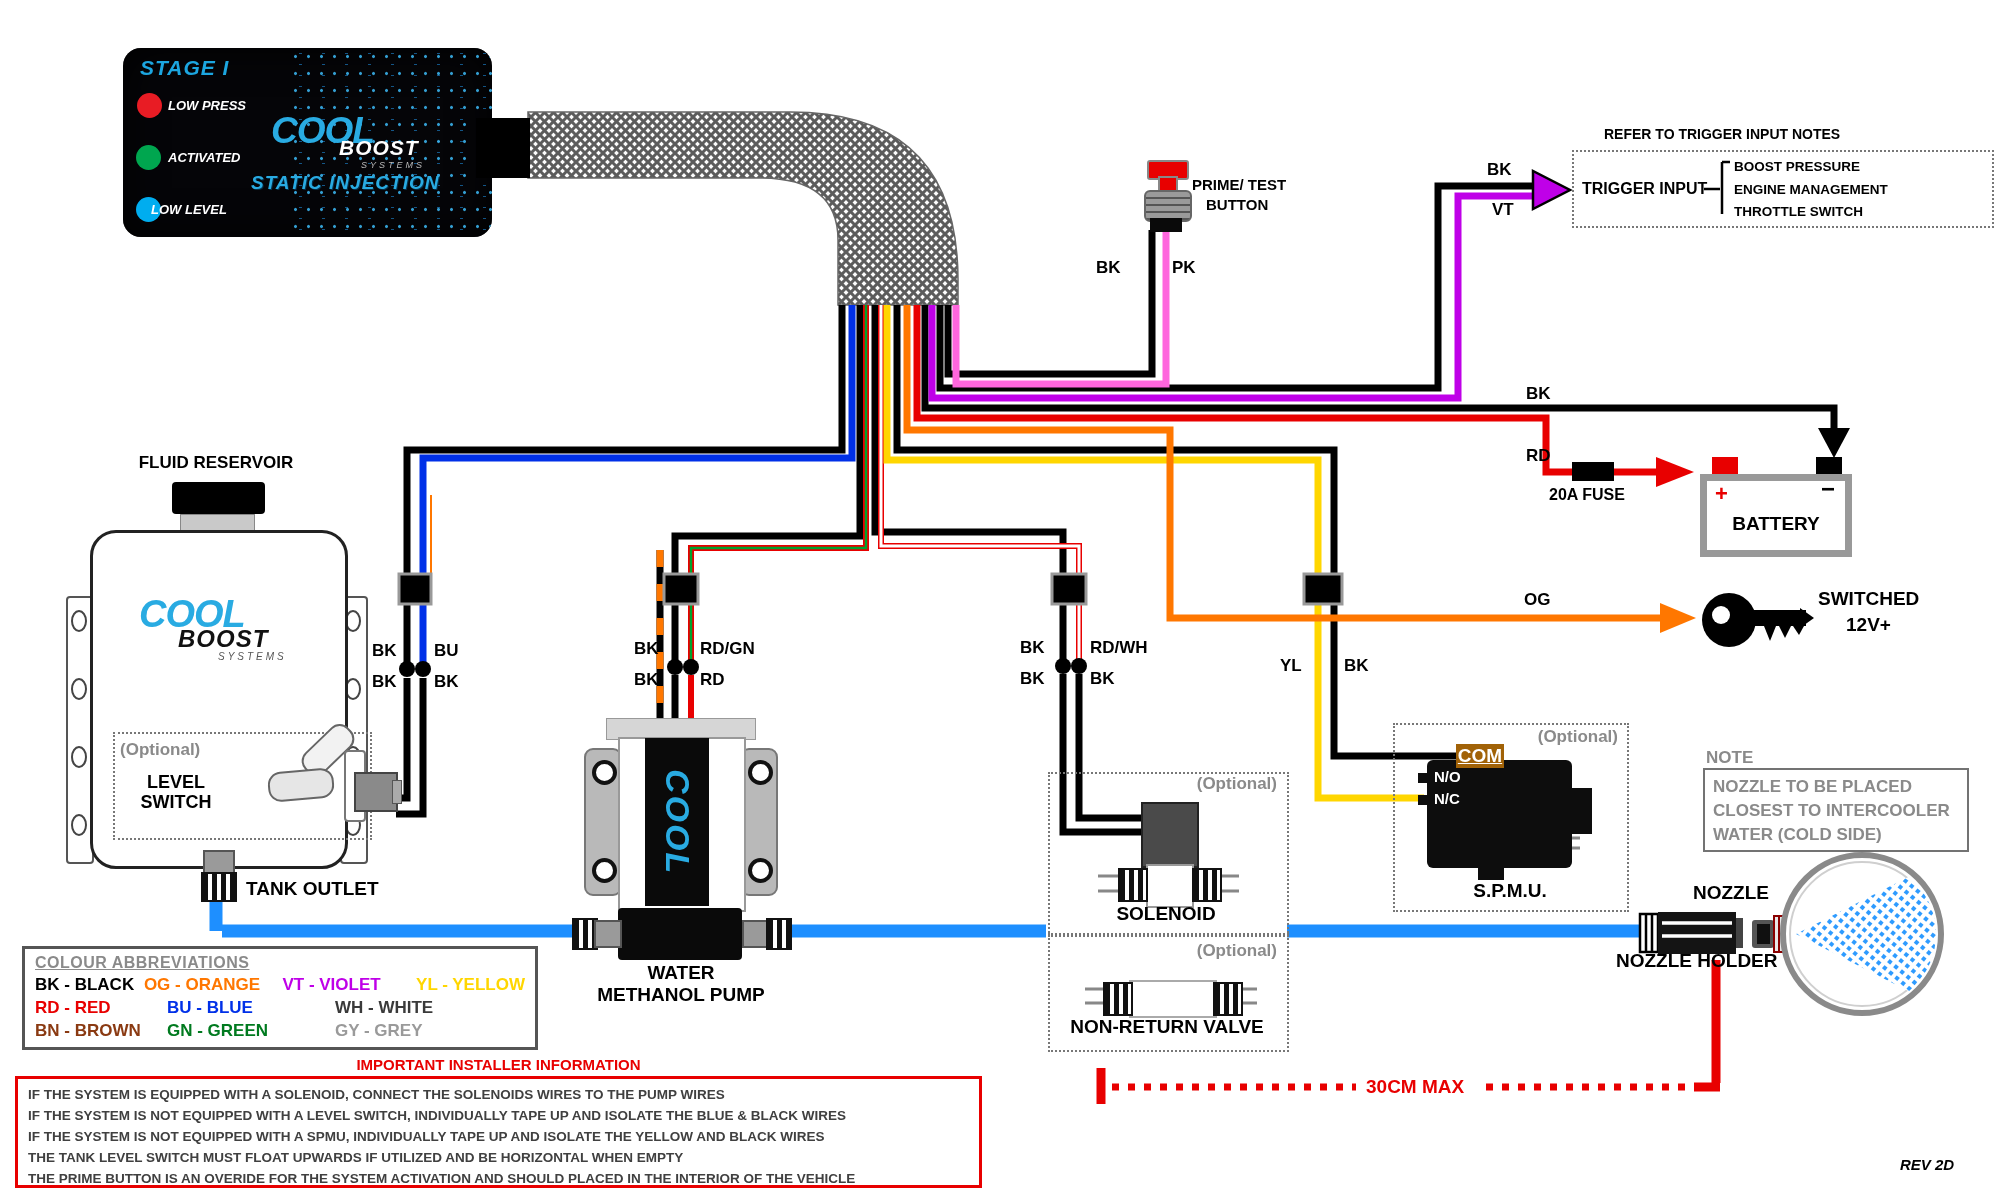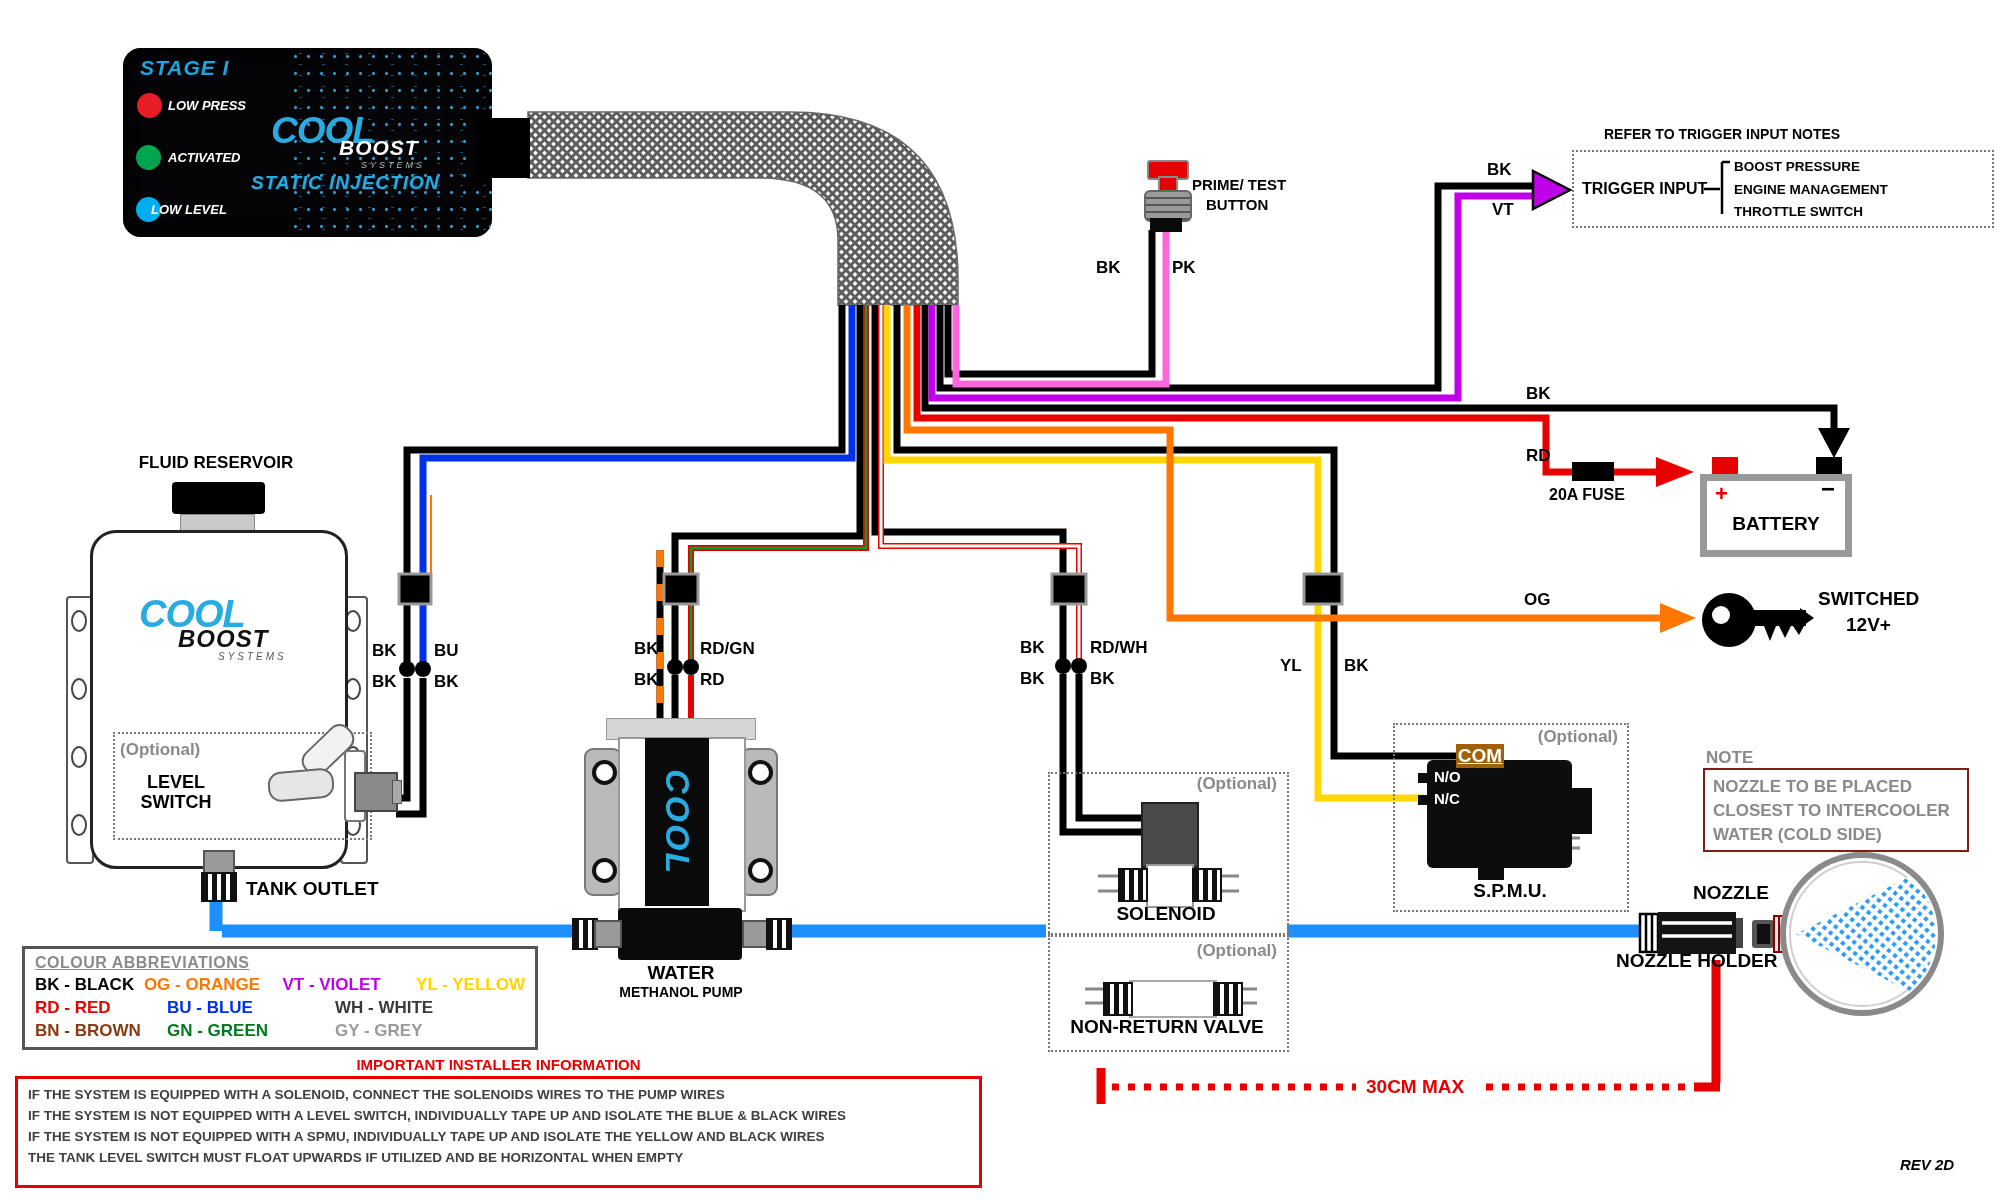--- a/index.html
+++ b/index.html
@@ -43,21 +43,21 @@
   .pumppanel{left:645px;top:738px;width:64px;height:168px;background:#0a0a0a;display:flex;align-items:center;justify-content:center;}
   .pumppanel span{writing-mode:vertical-rl;color:#29ABE2;font-style:italic;font-weight:bold;font-size:34px;letter-spacing:2px;}
   .pumpblack{left:618px;top:908px;width:124px;height:52px;background:#0a0a0a;border-radius:4px;}
   .nut{position:absolute;background:repeating-linear-gradient(90deg,#111 0 5px,#fff 5px 9px);border:2px solid #111;}
   .greyfit{position:absolute;background:#9a9a9a;border:2px solid #555;}
   
   .battery{left:1700px;top:474px;width:152px;height:83px;background:#fff;border:7px solid #999;box-sizing:border-box;}
   .term{position:absolute;width:26px;height:18px;top:457px;}
   
   .fuse-lbl{position:absolute;font-weight:bold;font-size:16px;}
-  .notebox{left:1703px;top:768px;width:266px;height:84px;border:2px solid #7f1d1d;padding:5px 8px;box-sizing:border-box;}
+  .notebox{left:1703px;top:768px;width:266px;height:84px;border:2px solid #737373;padding:5px 8px;box-sizing:border-box;}
   .notebox div{color:#8a8a8a;font-weight:bold;font-size:17px;line-height:24px;white-space:nowrap;}
   
   .legend{left:22px;top:946px;width:516px;height:104px;border:3px solid #555;box-sizing:border-box;padding:5px 10px;}
   .legend-title{color:#8a8a8a;font-weight:bold;font-size:16px;text-decoration:underline;letter-spacing:.5px;}
   .legend-row{display:flex;margin-top:3px;}
   .legend-row span{font-weight:bold;font-size:17px;white-space:nowrap;}
   
   .inst-title{left:15px;top:1056px;width:967px;text-align:center;color:#E80000;font-weight:bold;font-size:15px;}
   .instbox{left:15px;top:1076px;width:967px;height:112px;border:3px solid #E80000;box-sizing:border-box;padding:5px 10px;}
   .instbox div{color:#404040;font-weight:bold;font-size:13.5px;line-height:21px;white-space:nowrap;}
@@ -316,21 +316,21 @@
   <div class="abs pumpbody"></div>
   <div class="abs pumppanel">
       <span>COOL</span>
     </div>
   <div class="abs pumpblack"></div>
   <div class="abs nut" style="left:572px;top:918px;width:22px;height:28px;"></div>
   <div class="abs greyfit" style="left:594px;top:920px;width:24px;height:24px;"></div>
   <div class="abs greyfit" style="left:742px;top:920px;width:24px;height:24px;"></div>
   <div class="abs nut" style="left:766px;top:918px;width:22px;height:28px;"></div>
   <div class="lbl" style="left:571px;top:962px;width:220px;text-align:center;font-size:19px;">WATER</div>
-  <div class="lbl" style="left:571px;top:984px;width:220px;text-align:center;font-size:14px;">METHANOL PUMP</div>
+  <div class="lbl" style="left:571px;top:984px;width:220px;text-align:center;font-size:19px;">METHANOL PUMP</div>
 
   <div class="abs dotted" style="left:1048px;top:772px;width:237px;height:161px;"></div>
   <div class="optional" style="left:1125px;top:774px;width:152px;text-align:right;">(Optional)</div>
   <div class="abs" style="left:1141px;top:802px;width:54px;height:62px;background:#4a4a4a;border:2px solid #222;"></div>
   <div class="abs" style="left:1146px;top:864px;width:44px;height:40px;background:#fff;border:2px solid #999;"></div>
   <div class="abs nut" style="left:1118px;top:868px;width:26px;height:30px;"></div>
   <div class="abs nut" style="left:1192px;top:868px;width:26px;height:30px;"></div>
   <div class="lbl" style="left:1066px;top:903px;width:200px;text-align:center;font-size:19px;">SOLENOID</div>
   <div class="abs dotted" style="left:1048px;top:933px;width:237px;height:115px;"></div>
   <div class="optional" style="left:1125px;top:941px;width:152px;text-align:right;">(Optional)</div>
@@ -382,20 +382,21 @@
         </div>
       </div>
   </div>
 
   <div class="abs inst-title">IMPORTANT INSTALLER INFORMATION</div>
   <div class="abs instbox" id="installer-box">
       <div>IF THE SYSTEM IS EQUIPPED WITH A SOLENOID, CONNECT THE SOLENOIDS WIRES TO THE PUMP WIRES</div>
       <div>IF THE SYSTEM IS NOT EQUIPPED WITH A LEVEL SWITCH, INDIVIDUALLY TAPE UP AND ISOLATE THE BLUE &amp; BLACK WIRES</div>
       <div>IF THE SYSTEM IS NOT EQUIPPED WITH A SPMU, INDIVIDUALLY TAPE UP AND ISOLATE THE YELLOW AND BLACK WIRES</div>
       <div>THE TANK LEVEL SWITCH MUST FLOAT UPWARDS IF UTILIZED AND BE HORIZONTAL WHEN EMPTY</div>
+      <div>THE PRIME BUTTON IS AN OVERIDE FOR THE SYSTEM ACTIVATION AND SHOULD PLACED IN THE INTERIOR OF THE VEHICLE</div>
     </div>
 
   <div class="lbl" style="left:1900px;top:1156px;font-size:15px;font-style:italic;">REV 2D</div>
 
   <div id="wire-labels">
       <div class="lbl" style="left: 1096px; top: 258px;">BK</div>
       <div class="lbl" style="left: 1172px; top: 258px;">PK</div>
       <div class="lbl" style="left: 1487px; top: 160px;">BK</div>
       <div class="lbl" style="left: 1492px; top: 200px;">VT</div>
       <div class="lbl" style="left: 1526px; top: 384px;">BK</div>

